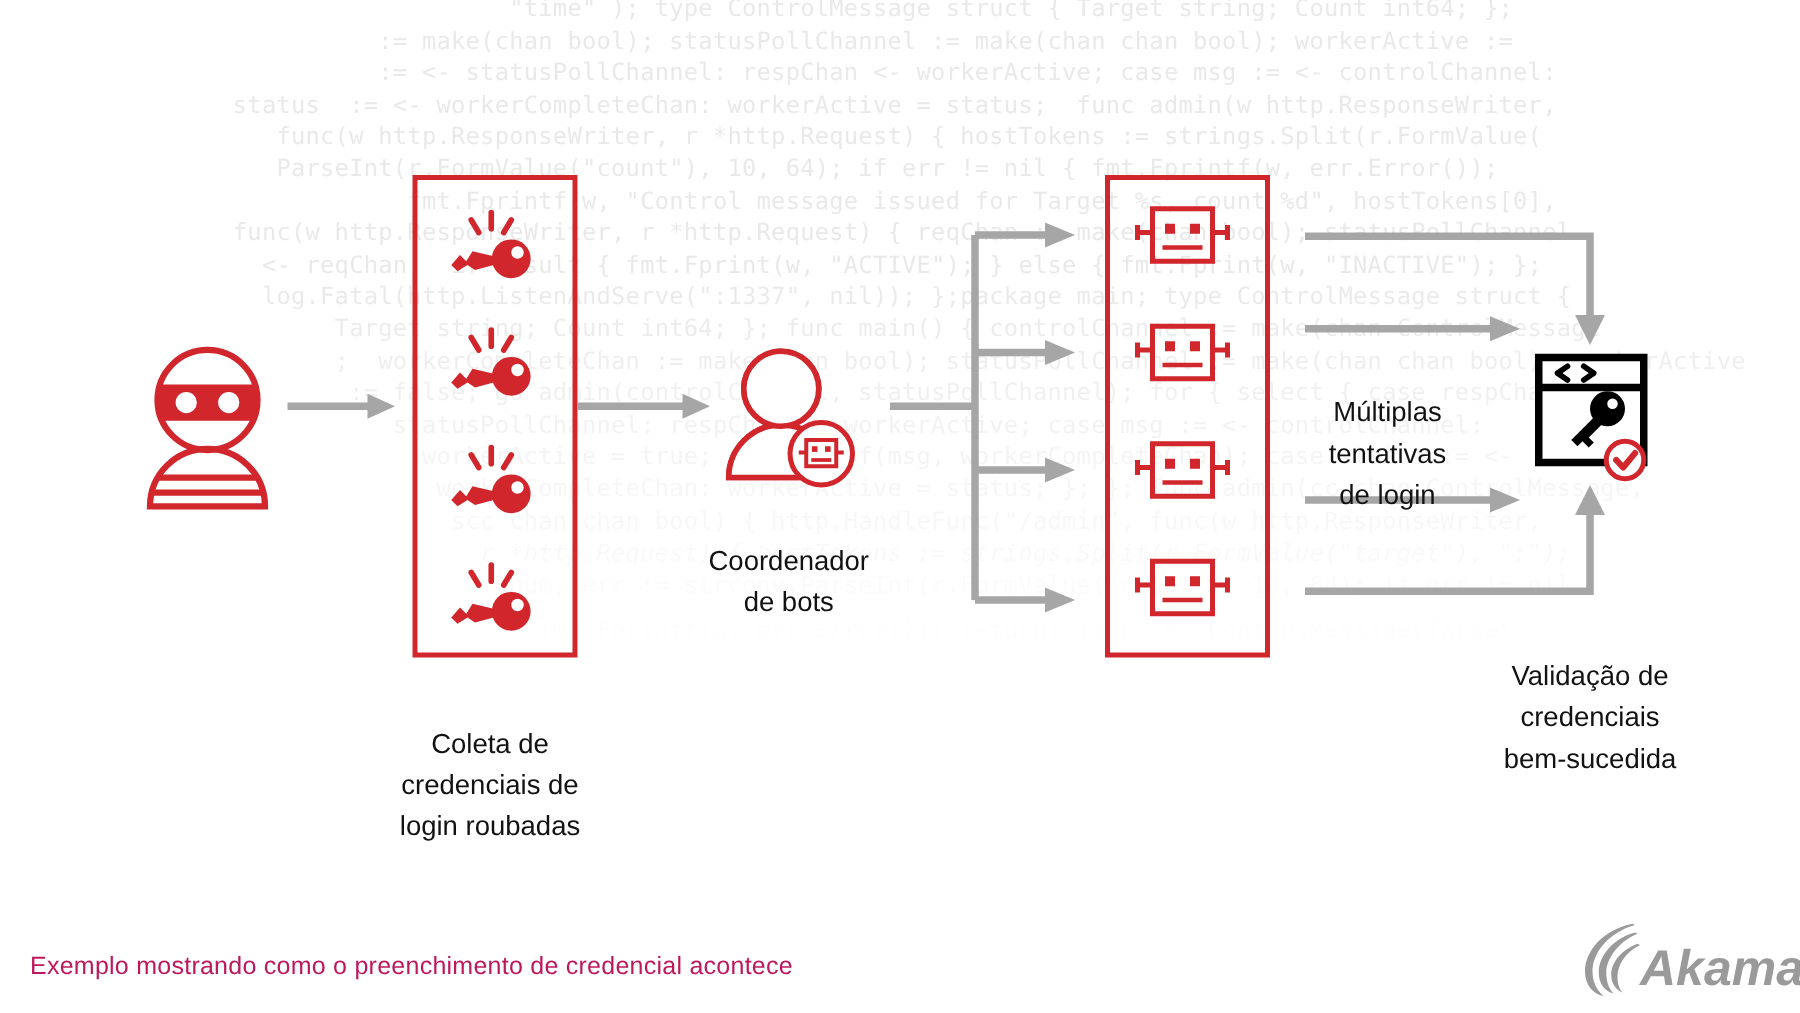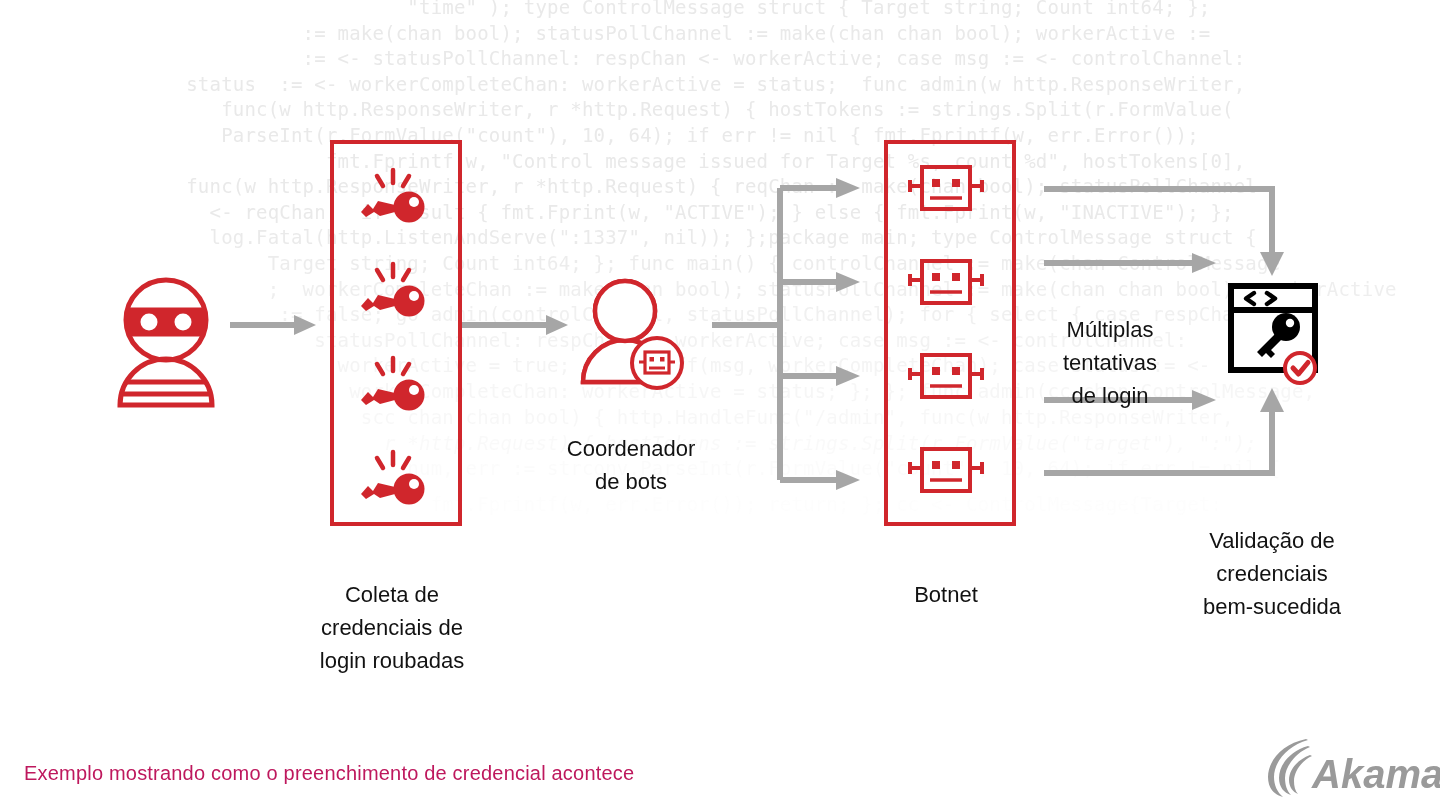--- a/index.html
+++ b/index.html
@@ -226,23 +226,20 @@
   </svg>
   <svg class="abs" style="left:905px;top:446px;" width="82" height="48" viewBox="0 0 82 48">
     <rect x="17" y="3" width="48" height="42" fill="none" stroke="#D0262C" stroke-width="4"></rect>
     <path d="M5 22 H17 M65 22 H77" stroke="#D0262C" stroke-width="4"></path>
     <path d="M5 16 V28 M77 16 V28" stroke="#D0262C" stroke-width="4"></path>
     <rect x="27" y="15" width="8" height="8" fill="#D0262C"></rect>
     <rect x="47" y="15" width="8" height="8" fill="#D0262C"></rect>
     <path d="M25 34 H57" stroke="#D0262C" stroke-width="3.5"></path>
   </svg>
 
-  <div class="lbl lbl-w" style="left:816px;top:545px;">
-    <span>Botnet</span>
-  </div>
 
   <svg class="abs" style="left:1044px;top:180px;" width="260" height="100" viewBox="0 0 260 100">
     <path d="M0 9 H228 V74" stroke="#A6A6A6" stroke-width="6" fill="none"></path>
     <path d="M216 72 L228 96 L240 72 Z" fill="#A6A6A6"></path>
   </svg>
 
   <svg class="abs" style="left:1044px;top:250px;" width="175" height="26" viewBox="0 0 175 26">
     <path d="M0 13 H150" stroke="#A6A6A6" stroke-width="6" fill="none"></path>
     <path d="M148 3 L172 13 L148 23 Z" fill="#A6A6A6"></path>
   </svg>

